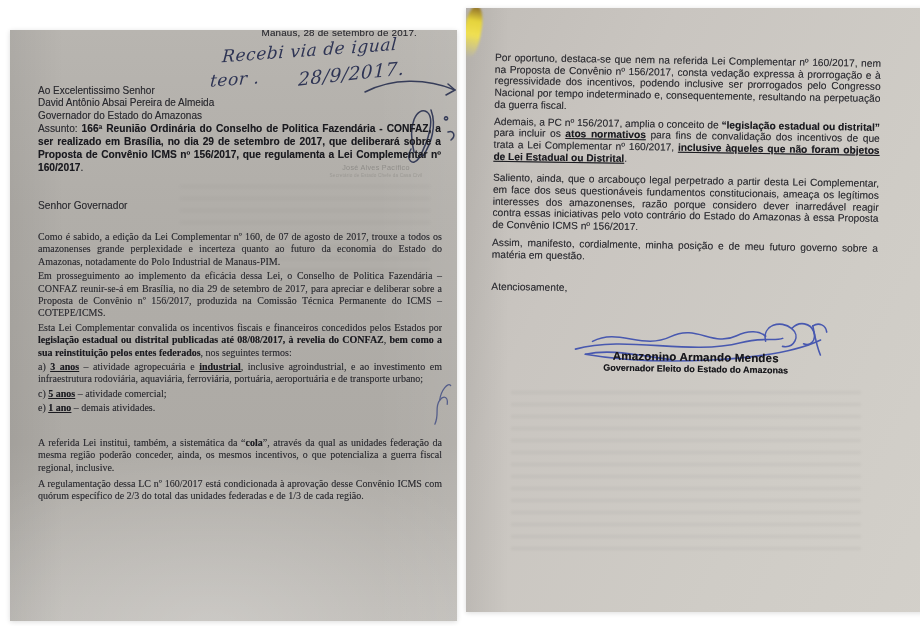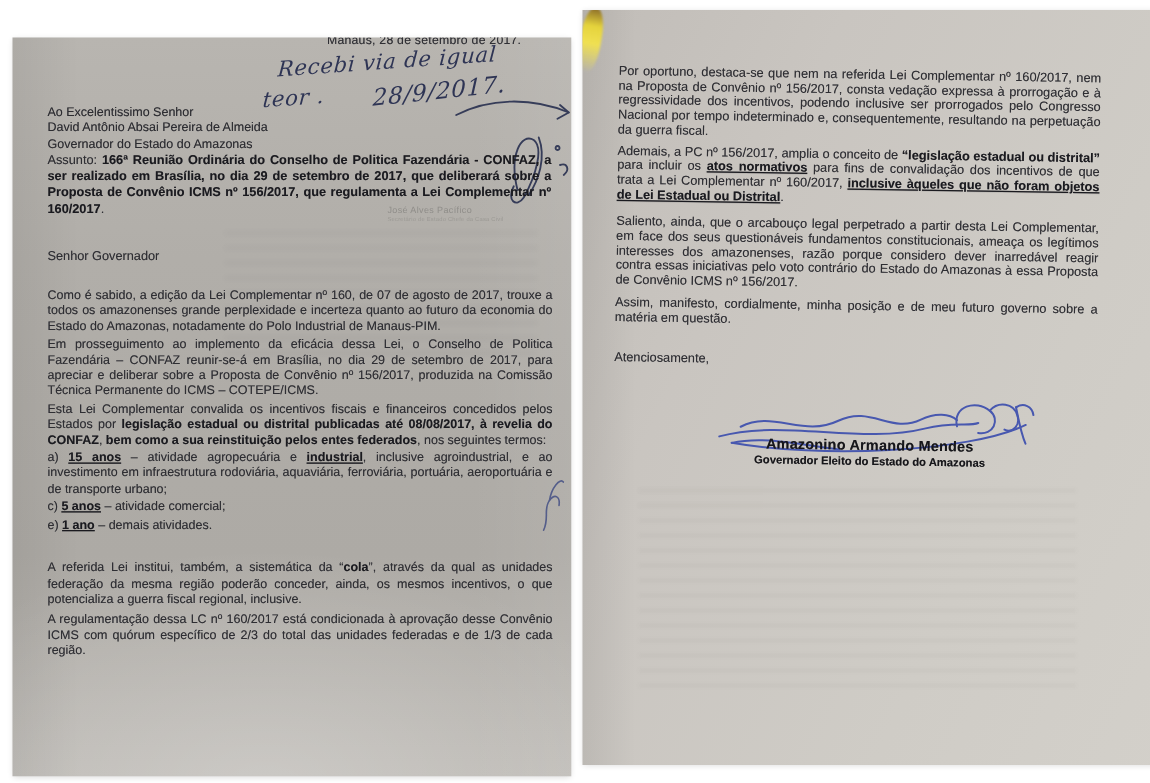--- a/index.html
+++ b/index.html
@@ -21,26 +21,26 @@
   .p{font-size:10px;line-height:12.4px;text-align:justify;color:#2e2e33;margin:0 0 2px 0;
      text-shadow:0 0 .5px rgba(50,50,55,.5);}
   .rp{font-size:10.2px;line-height:11.7px;}
   .b{font-weight:bold;color:#1a1a1f;}
   .u{text-decoration:underline;text-underline-offset:1px;text-decoration-thickness:1px;}
   .date{position:absolute;top:-3px;right:40px;font-size:9.8px;color:#2f2f34;letter-spacing:.2px;
         text-shadow:0 0 .5px rgba(50,50,55,.5);}
   .addr{position:absolute;left:28px;top:55px;font-size:10px;line-height:12.3px;color:#2c2c31;
         text-shadow:0 0 .5px rgba(50,50,55,.5);}
   .subj{position:absolute;left:28px;top:92px;width:403px;font-size:10.2px;line-height:13px;}
-  .stamp{position:absolute;left:300px;top:133px;width:132px;text-align:left;color:#8f8d89;}
+  .stamp{position:absolute;left:300px;top:133px;width:132px;text-align:center;color:#8f8d89;}
   .stamp-name{font-size:7.2px;letter-spacing:.3px;}
   .stamp-title{font-size:4.6px;letter-spacing:.2px;color:#9b9994;margin-top:1px;}
   .salut{position:absolute;left:28px;top:170px;font-size:10.2px;color:#2e2e33;
          text-shadow:0 0 .5px rgba(50,50,55,.5);}
-  .left-body{position:absolute;left:28px;top:201px;width:404px;}
+  .left-body{position:absolute;left:28px;top:201px;width:404px;font-family:Liberation Serif, serif;}
   .items{margin:0;}
   .mt9{margin-top:22px;}
   .mt4{margin-top:4px;}
   .hw{position:absolute;color:#272e50;font-family:"DejaVu Serif",serif;font-style:italic;
       letter-spacing:.6px;opacity:.95;white-space:nowrap;}
   .hw1{left:212px;top:10px;font-size:17px;transform:rotate(-4deg) skewX(-8deg);}
   .hw2{left:200px;top:39px;font-size:17px;transform:rotate(-4deg) skewX(-8deg);}
   .hw3{left:288px;top:33px;font-size:18.5px;transform:rotate(-6deg) skewX(-8deg);}
   svg.ink{position:absolute;fill:none;stroke-linecap:round;stroke-linejoin:round;pointer-events:none;}
   .rubric{left:352px;top:40px;width:100px;height:100px;stroke:#20284a;stroke-width:1.5;opacity:.85;}
@@ -101,21 +101,21 @@
       <div class="stamp-title">Secretário de Estado Chefe da Casa Civil</div>
     </div>
 
     <div class="salut">Senhor Governador</div>
 
     <div class="left-body">
       <p class="p">Como é sabido, a edição da Lei Complementar nº 160, de 07 de agosto de 2017, trouxe a todos os amazonenses grande perplexidade e incerteza quanto ao futuro da economia do Estado do Amazonas, notadamente do Polo Industrial de Manaus-PIM.</p>
       <p class="p">Em prosseguimento ao implemento da eficácia dessa Lei, o Conselho de Politica Fazendária – CONFAZ reunir-se-á em Brasília, no dia 29 de setembro de 2017, para apreciar e deliberar sobre a Proposta de Convênio nº 156/2017, produzida na Comissão Técnica Permanente do ICMS – COTEPE/ICMS.</p>
       <p class="p">Esta Lei Complementar convalida os incentivos fiscais e financeiros concedidos pelos Estados por <span class="b">legislação estadual ou distrital publicadas até 08/08/2017, à revelia do CONFAZ</span>, <span class="b">bem como a sua reinstituição pelos entes federados</span>, nos seguintes termos:</p>
       <div class="items">
-        <p class="p">a) <span class="b u">15 anos</span> – atividade agropecuária e <span class="b u">industrial</span>, inclusive agroindustrial, e ao investimento em infraestrutura rodoviária, aquaviária, ferroviária, portuária, aeroportuária e de transporte urbano;</p>
+        <p class="p">a) <span class="b u">3 anos</span> – atividade agropecuária e <span class="b u">industrial</span>, inclusive agroindustrial, e ao investimento em infraestrutura rodoviária, aquaviária, ferroviária, portuária, aeroportuária e de transporte urbano;</p>
         <p class="p">c) <span class="b u">5 anos</span> – atividade comercial;</p>
         <p class="p">e) <span class="b u">1 ano</span> – demais atividades.</p>
       </div>
       <p class="p mt9">A referida Lei institui, também, a sistemática da “<span class="b">cola</span>”, através da qual as unidades federação da mesma região poderão conceder, ainda, os mesmos incentivos, o que potencializa a guerra fiscal regional, inclusive.</p>
       <p class="p mt4">A regulamentação dessa LC nº 160/2017 está condicionada à aprovação desse Convênio ICMS com quórum específico de 2/3 do total das unidades federadas e de 1/3 de cada região.</p>
     </div>
 
     <svg class="ink penmark" viewBox="0 0 34 50">
       <path d="M7,45 C13,36 9,28 15,22 C20,17 24,20 22,27"></path>
       <path d="M15,22 C18,12 26,5 28,9"></path>

